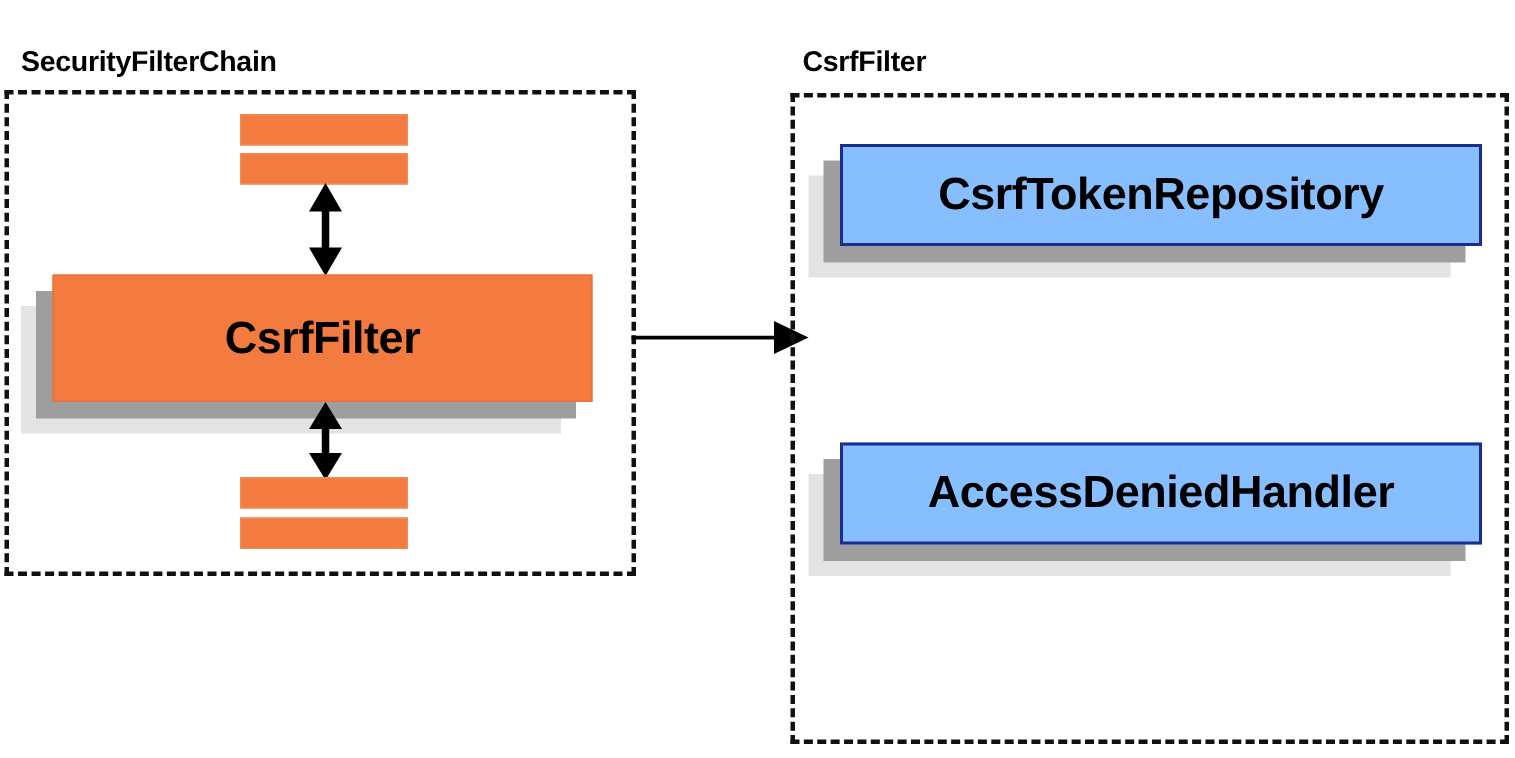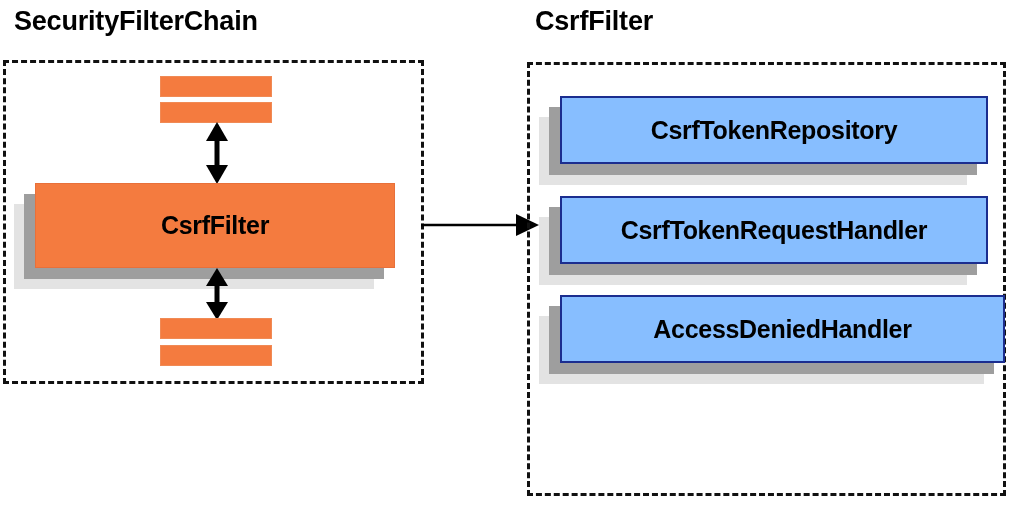--- a/index.html
+++ b/index.html
@@ -15,26 +15,27 @@
     position: relative;
     width: 1010px;
     height: 505px;
     background: #ffffff;
     overflow: hidden;
   }
 
   
   .panel-title {
     position: absolute;
-    font-size: 27px;
+    font-size: 19px;
     font-weight: bold;
     color: #000000;
     letter-spacing: -0.2px;
     white-space: nowrap;
     line-height: 1;
+    margin-top: 24px;
   }
   #title-left  { left: 14px;  top: 8px; }
   #title-right { left: 535px; top: 8px; }
 
   
   .dashed-box {
     position: absolute;
     border: 3px dashed #111111;
     box-sizing: border-box;
     background: transparent;
@@ -67,21 +68,21 @@
     left: 0;
     top: 0;
     width: 100%;
     height: 100%;
     box-sizing: border-box;
     display: flex;
     align-items: center;
     justify-content: center;
   }
   .node .node-label {
-    font-size: 25px;
+    font-size: 30px;
     font-weight: bold;
     color: #000000;
     white-space: nowrap;
     letter-spacing: -0.3px;
   }
 
   
   .node.orange .plate-front {
     background: #f47b3f;
     border: 1px solid #e8703a;
@@ -151,29 +152,22 @@
   <div class="dashed-box" id="box-csrf"></div>
 
   <div class="node blue" style="left:560px; top:96px; width:428px; height:68px;">
     <div class="plate-back"></div>
     <div class="plate-mid"></div>
     <div class="plate-front">
       <span class="node-label">CsrfTokenRepository</span>
     </div>
   </div>
 
-  <div class="node blue" style="left:560px; top:196px; width:428px; height:68px;">
-    <div class="plate-back"></div>
-    <div class="plate-mid"></div>
-    <div class="plate-front">
-      <span class="node-label">CsrfTokenRequestHandler</span>
-    </div>
-  </div>
 
-  <div class="node blue" style="left:560px; top:295px; width:428px; height:68px;padding-left:17px;">
+  <div class="node blue" style="left:560px; top:295px; width:428px; height:68px;">
     <div class="plate-back"></div>
     <div class="plate-mid"></div>
     <div class="plate-front">
       <span class="node-label">AccessDeniedHandler</span>
     </div>
   </div>
 
 
 </div>
 

